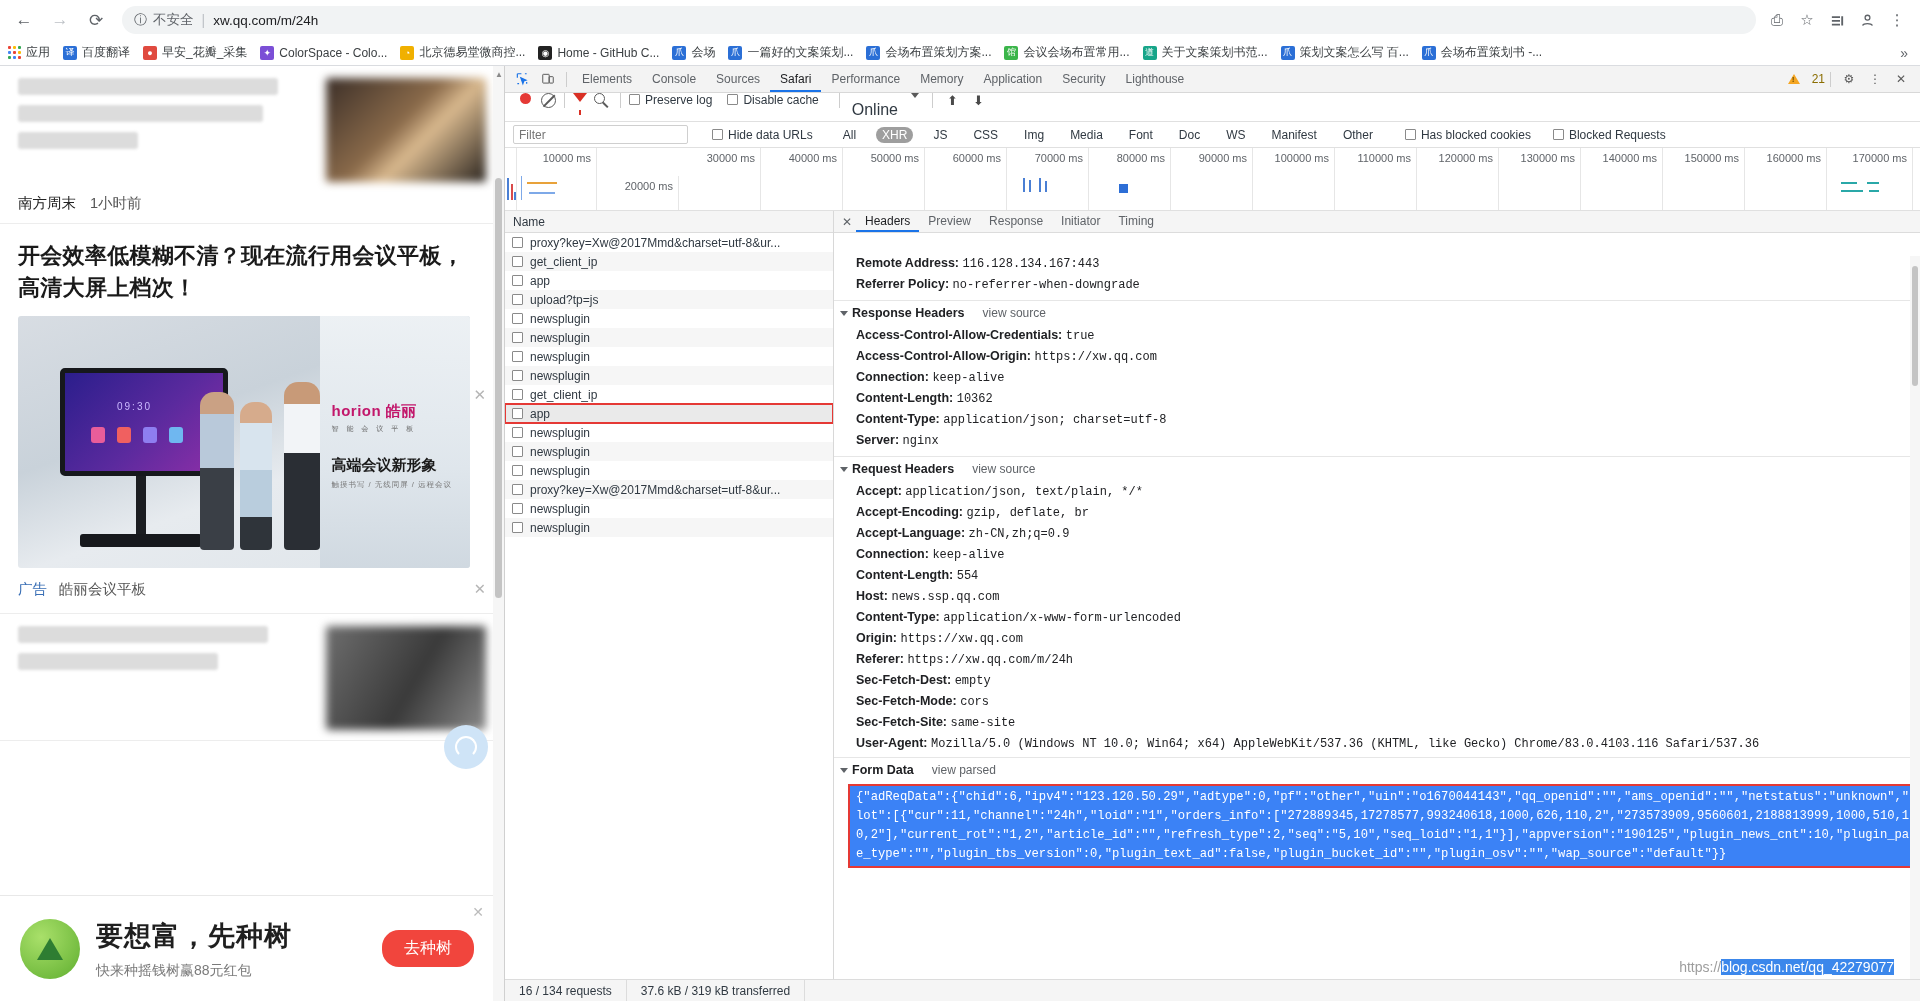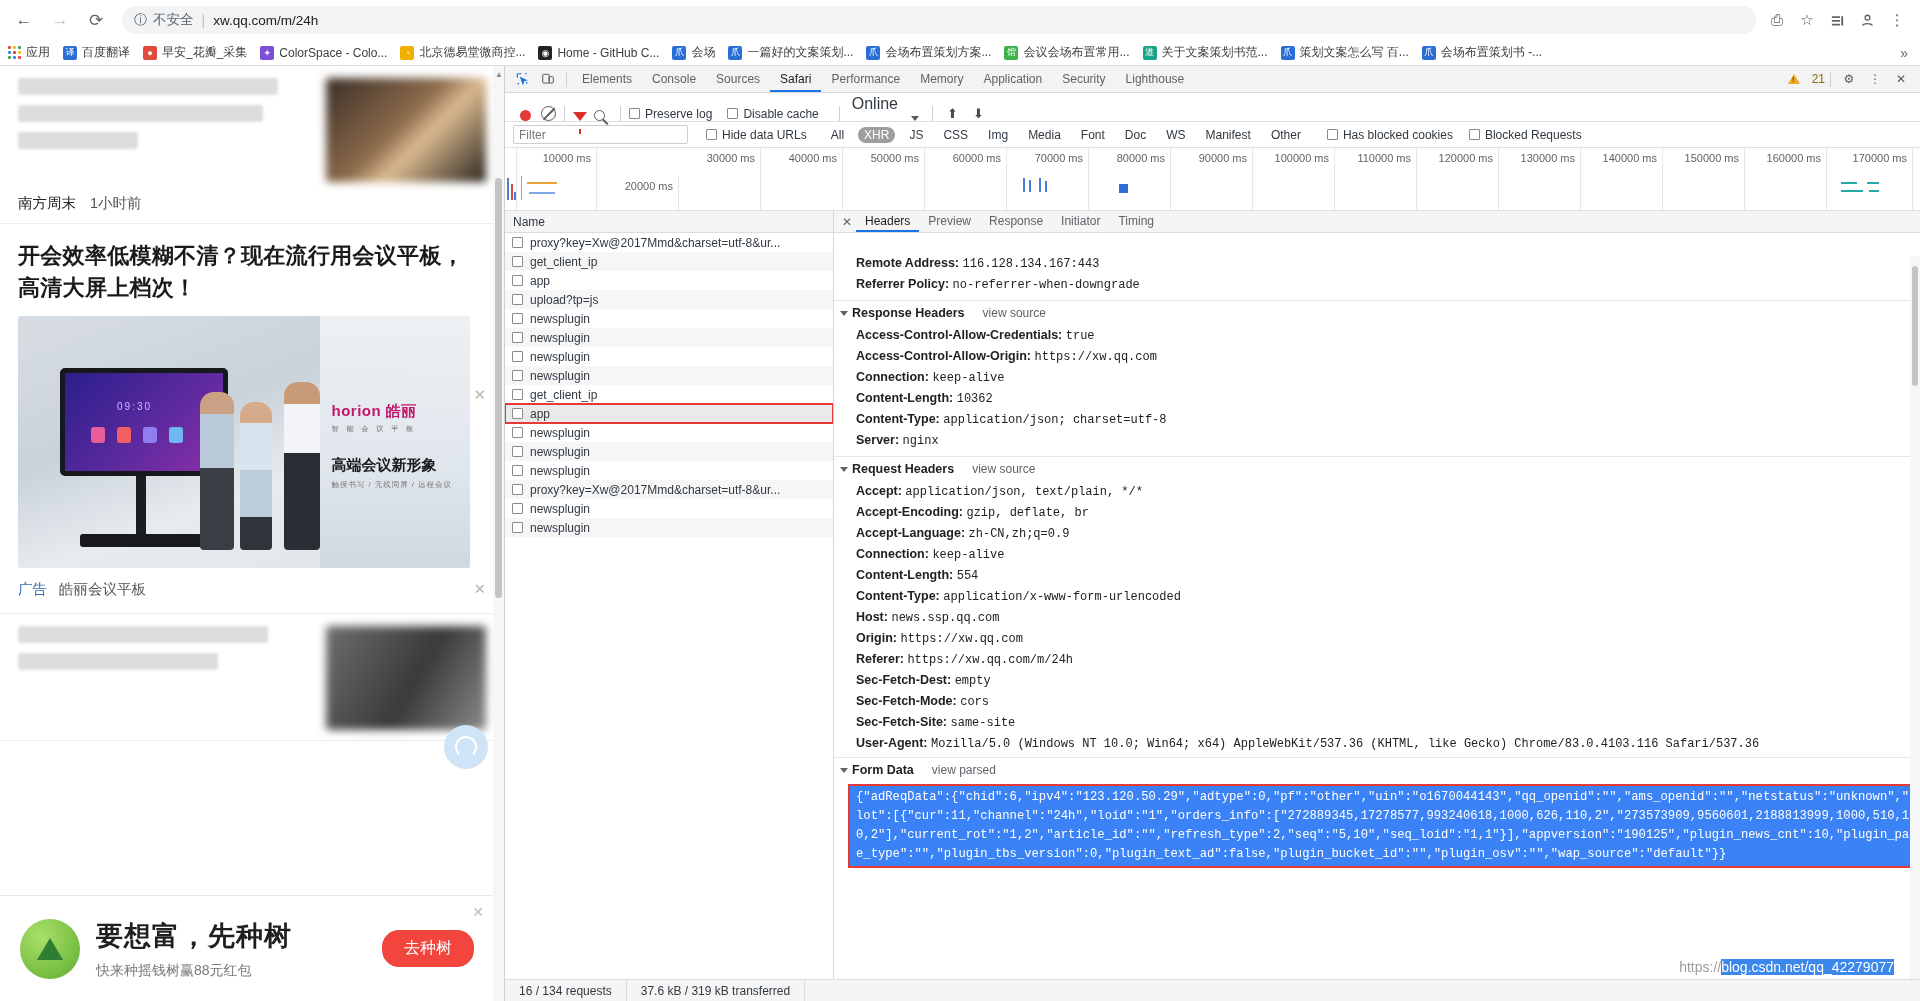--- a/index.html
+++ b/index.html
@@ -101,21 +101,21 @@
             cursor:pointer; color:#5a5a5a; }
   .dt-ico.active { color:#1a73e8; }
   .vsep { width:1px; height:15px; background:#cdcdcd; margin:0 5px; }
   .dt-tab { padding:0 10px; height:26px; line-height:26px; font-size:12px; color:#5f6368; cursor:pointer; }
   .dt-tab.sel { color:#202124; border-bottom:2px solid #1a73e8; }
   .warn-chip { display:flex; align-items:center; gap:12px; color:#8a6d00; margin-left:auto; font-size:12px; }
   .warn-tri { width:0;height:0;border-left:6px solid transparent;border-right:6px solid transparent;
               border-bottom:10px solid #f5a623; position:relative; }
   .warn-tri::after{content:"!";position:absolute;left:-1.6px;top:2px;font-size:7px;color:#5a4200;font-weight:700;}
 
-  #dt-toolbar { height:29px; display:flex; align-items:flex-end; border-bottom:1px solid #e0e0e0;
+  #dt-toolbar { height:29px; display:flex; align-items:flex-start; border-bottom:1px solid #e0e0e0;
                 padding-left:8px; background:#fff; gap:3px; }
   .rec-dot { width:11px; height:11px; border-radius:50%; background:#e53935; margin:0 7px; cursor:pointer; }
   .clear-ico { width:15px;height:15px;border:1.6px solid #5a5a5a;border-radius:50%;position:relative;cursor:pointer;}
   .clear-ico::after{content:"";position:absolute;left:-1px;top:5.5px;width:16px;height:1.6px;background:#5a5a5a;
                     transform:rotate(-45deg);}
   .funnel { width:0;height:0;border-left:7px solid transparent;border-right:7px solid transparent;
             border-top:9px solid #d93025; position:relative; cursor:pointer; }
   .funnel::after{content:"";position:absolute;left:-1px;top:8px;width:2px;height:5px;background:#d93025;}
   .magn { width:11px;height:11px;border:1.6px solid #5a5a5a;border-radius:50%;position:relative;
           margin-left:4px; cursor:pointer;}
@@ -123,21 +123,21 @@
                transform:rotate(45deg);}
   .cb { width:11px;height:11px;border:1px solid #8a8a8a;background:#fff;border-radius:1px;
         display:inline-block; vertical-align:-1px; margin-right:5px; cursor:pointer;}
   .tb-label { font-size:12px; color:#303942; margin-right:12px; cursor:pointer; }
   .throttle { font-size:16px; color:#303942; margin:8px 4px; cursor:pointer; }
   .caret { width:0;height:0;border-left:4px solid transparent;border-right:4px solid transparent;
            border-top:5px solid #5a5a5a; margin-left:6px; }
   .arrow-ico { font-size:13px; color:#4a4a4a; margin:0 6px; cursor:pointer; }
 
   #dt-filterbar { height:26px; display:flex; align-items:center; border-bottom:1px solid #e0e0e0;
-                  padding-left:8px; gap:4px; background:#fff; }
+                  padding-left:8px; gap:10px; background:#fff; }
   #filter-input { width:175px; height:19px; border:1px solid #cfcfcf; border-radius:2px;
                   font-size:12px; padding:0 5px; color:#777; outline:none; }
   .ftype { font-size:12px; color:#303942; padding:1px 6px; border-radius:8px; margin:0 2px; cursor:pointer; }
   .ftype.on { background:#9e9e9e; color:#fff; }
 
   #dt-overview { height:63px; border-bottom:1px solid #e0e0e0; position:relative;
                  display:flex; background:#fff; }
   .ovr-cell { border-right:1px solid #e6e6e6; position:relative; }
   .ovr-label { position:absolute; right:5px; top:4px; font-size:11px; color:#5f6368; white-space:nowrap; }
 
@@ -612,22 +612,22 @@
           <div class="section-title">
             <span class="tri"></span>
             <span>Request Headers</span>
             <span class="viewsource">view source</span>
           </div>
           <div class="hdr-line"><span class="hdr-key">Accept:</span> <span class="hdr-val">application/json, text/plain, */*</span></div>
           <div class="hdr-line"><span class="hdr-key">Accept-Encoding:</span> <span class="hdr-val">gzip, deflate, br</span></div>
           <div class="hdr-line"><span class="hdr-key">Accept-Language:</span> <span class="hdr-val">zh-CN,zh;q=0.9</span></div>
           <div class="hdr-line"><span class="hdr-key">Connection:</span> <span class="hdr-val">keep-alive</span></div>
           <div class="hdr-line"><span class="hdr-key">Content-Length:</span> <span class="hdr-val">554</span></div>
+          <div class="hdr-line"><span class="hdr-key">Host:</span> <span class="hdr-val">news.ssp.qq.com</span></div>
           <div class="hdr-line"><span class="hdr-key">Content-Type:</span> <span class="hdr-val">application/x-www-form-urlencoded</span></div>
-          <div class="hdr-line"><span class="hdr-key">Host:</span> <span class="hdr-val">news.ssp.qq.com</span></div>
           <div class="hdr-line"><span class="hdr-key">Origin:</span> <span class="hdr-val">https://xw.qq.com</span></div>
           <div class="hdr-line"><span class="hdr-key">Referer:</span> <span class="hdr-val">https://xw.qq.com/m/24h</span></div>
           <div class="hdr-line"><span class="hdr-key">Sec-Fetch-Dest:</span> <span class="hdr-val">empty</span></div>
           <div class="hdr-line"><span class="hdr-key">Sec-Fetch-Mode:</span> <span class="hdr-val">cors</span></div>
           <div class="hdr-line"><span class="hdr-key">Sec-Fetch-Site:</span> <span class="hdr-val">same-site</span></div>
           <div class="hdr-line" style="padding-bottom:6px;"><span class="hdr-key">User-Agent:</span> <span class="hdr-val">Mozilla/5.0 (Windows NT 10.0; Win64; x64) AppleWebKit/537.36 (KHTML, like Gecko) Chrome/83.0.4103.116 Safari/537.36</span></div>
 
           <div class="section-title">
             <span class="tri"></span>
             <span>Form Data</span>

